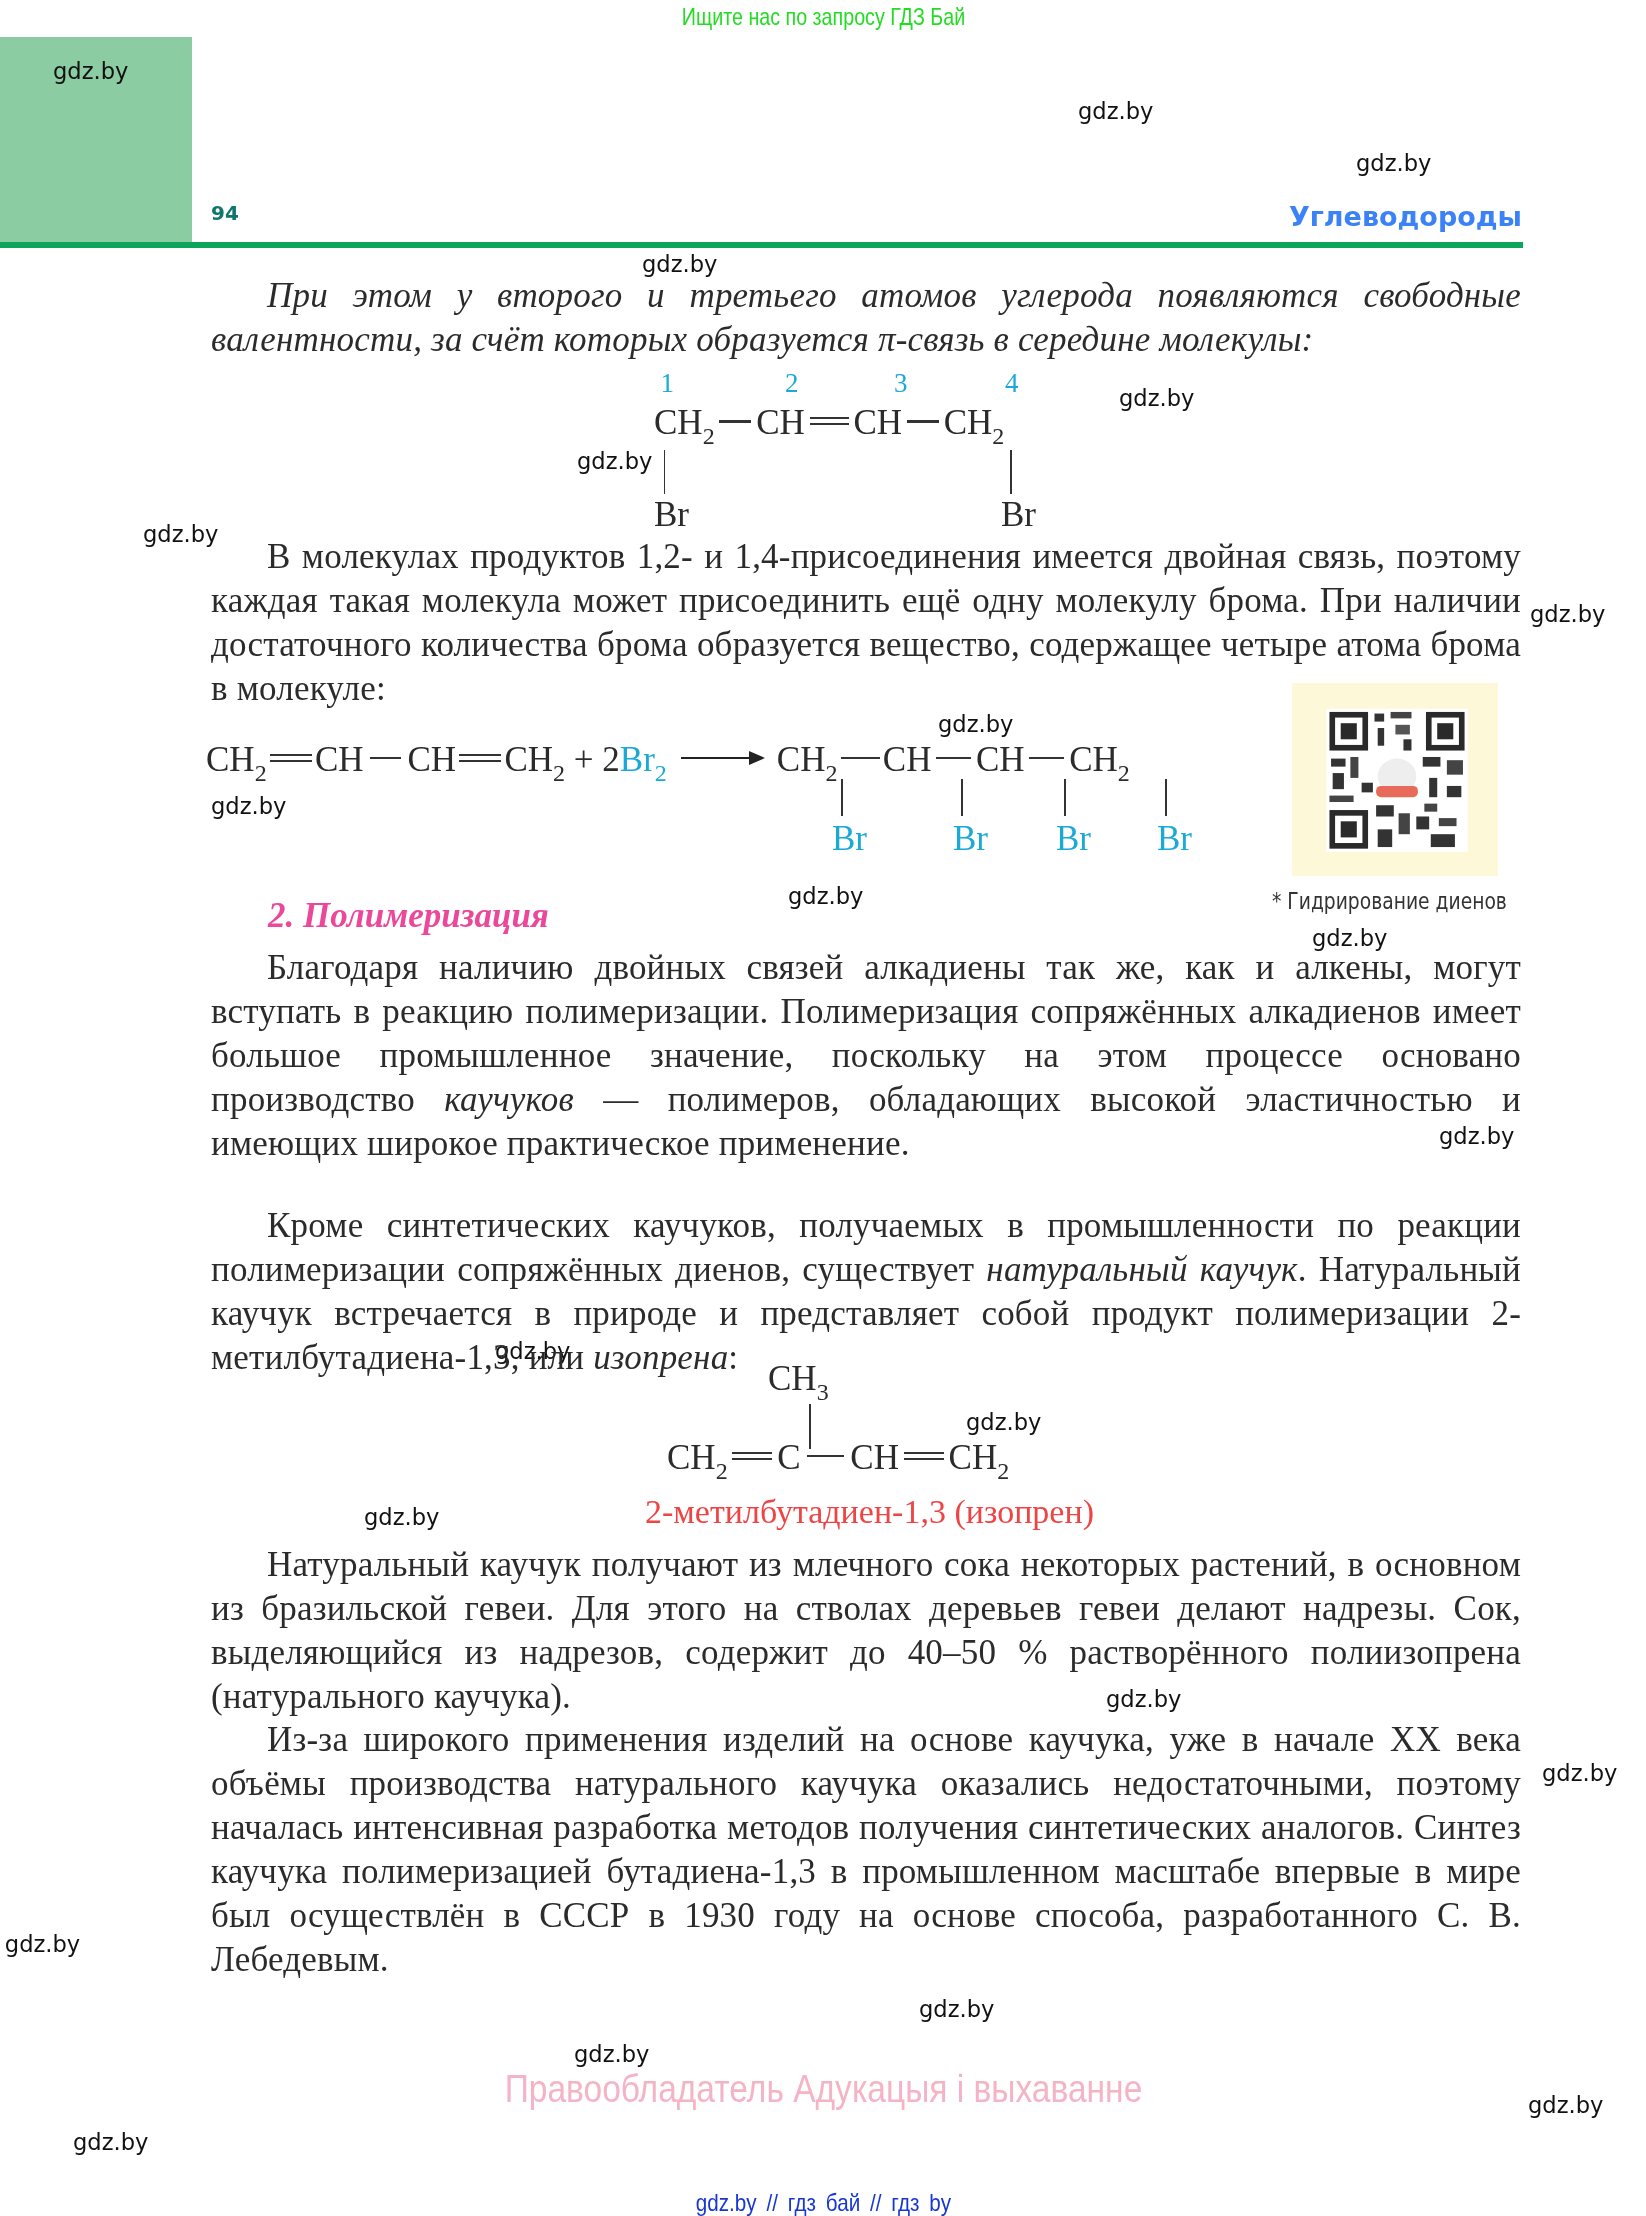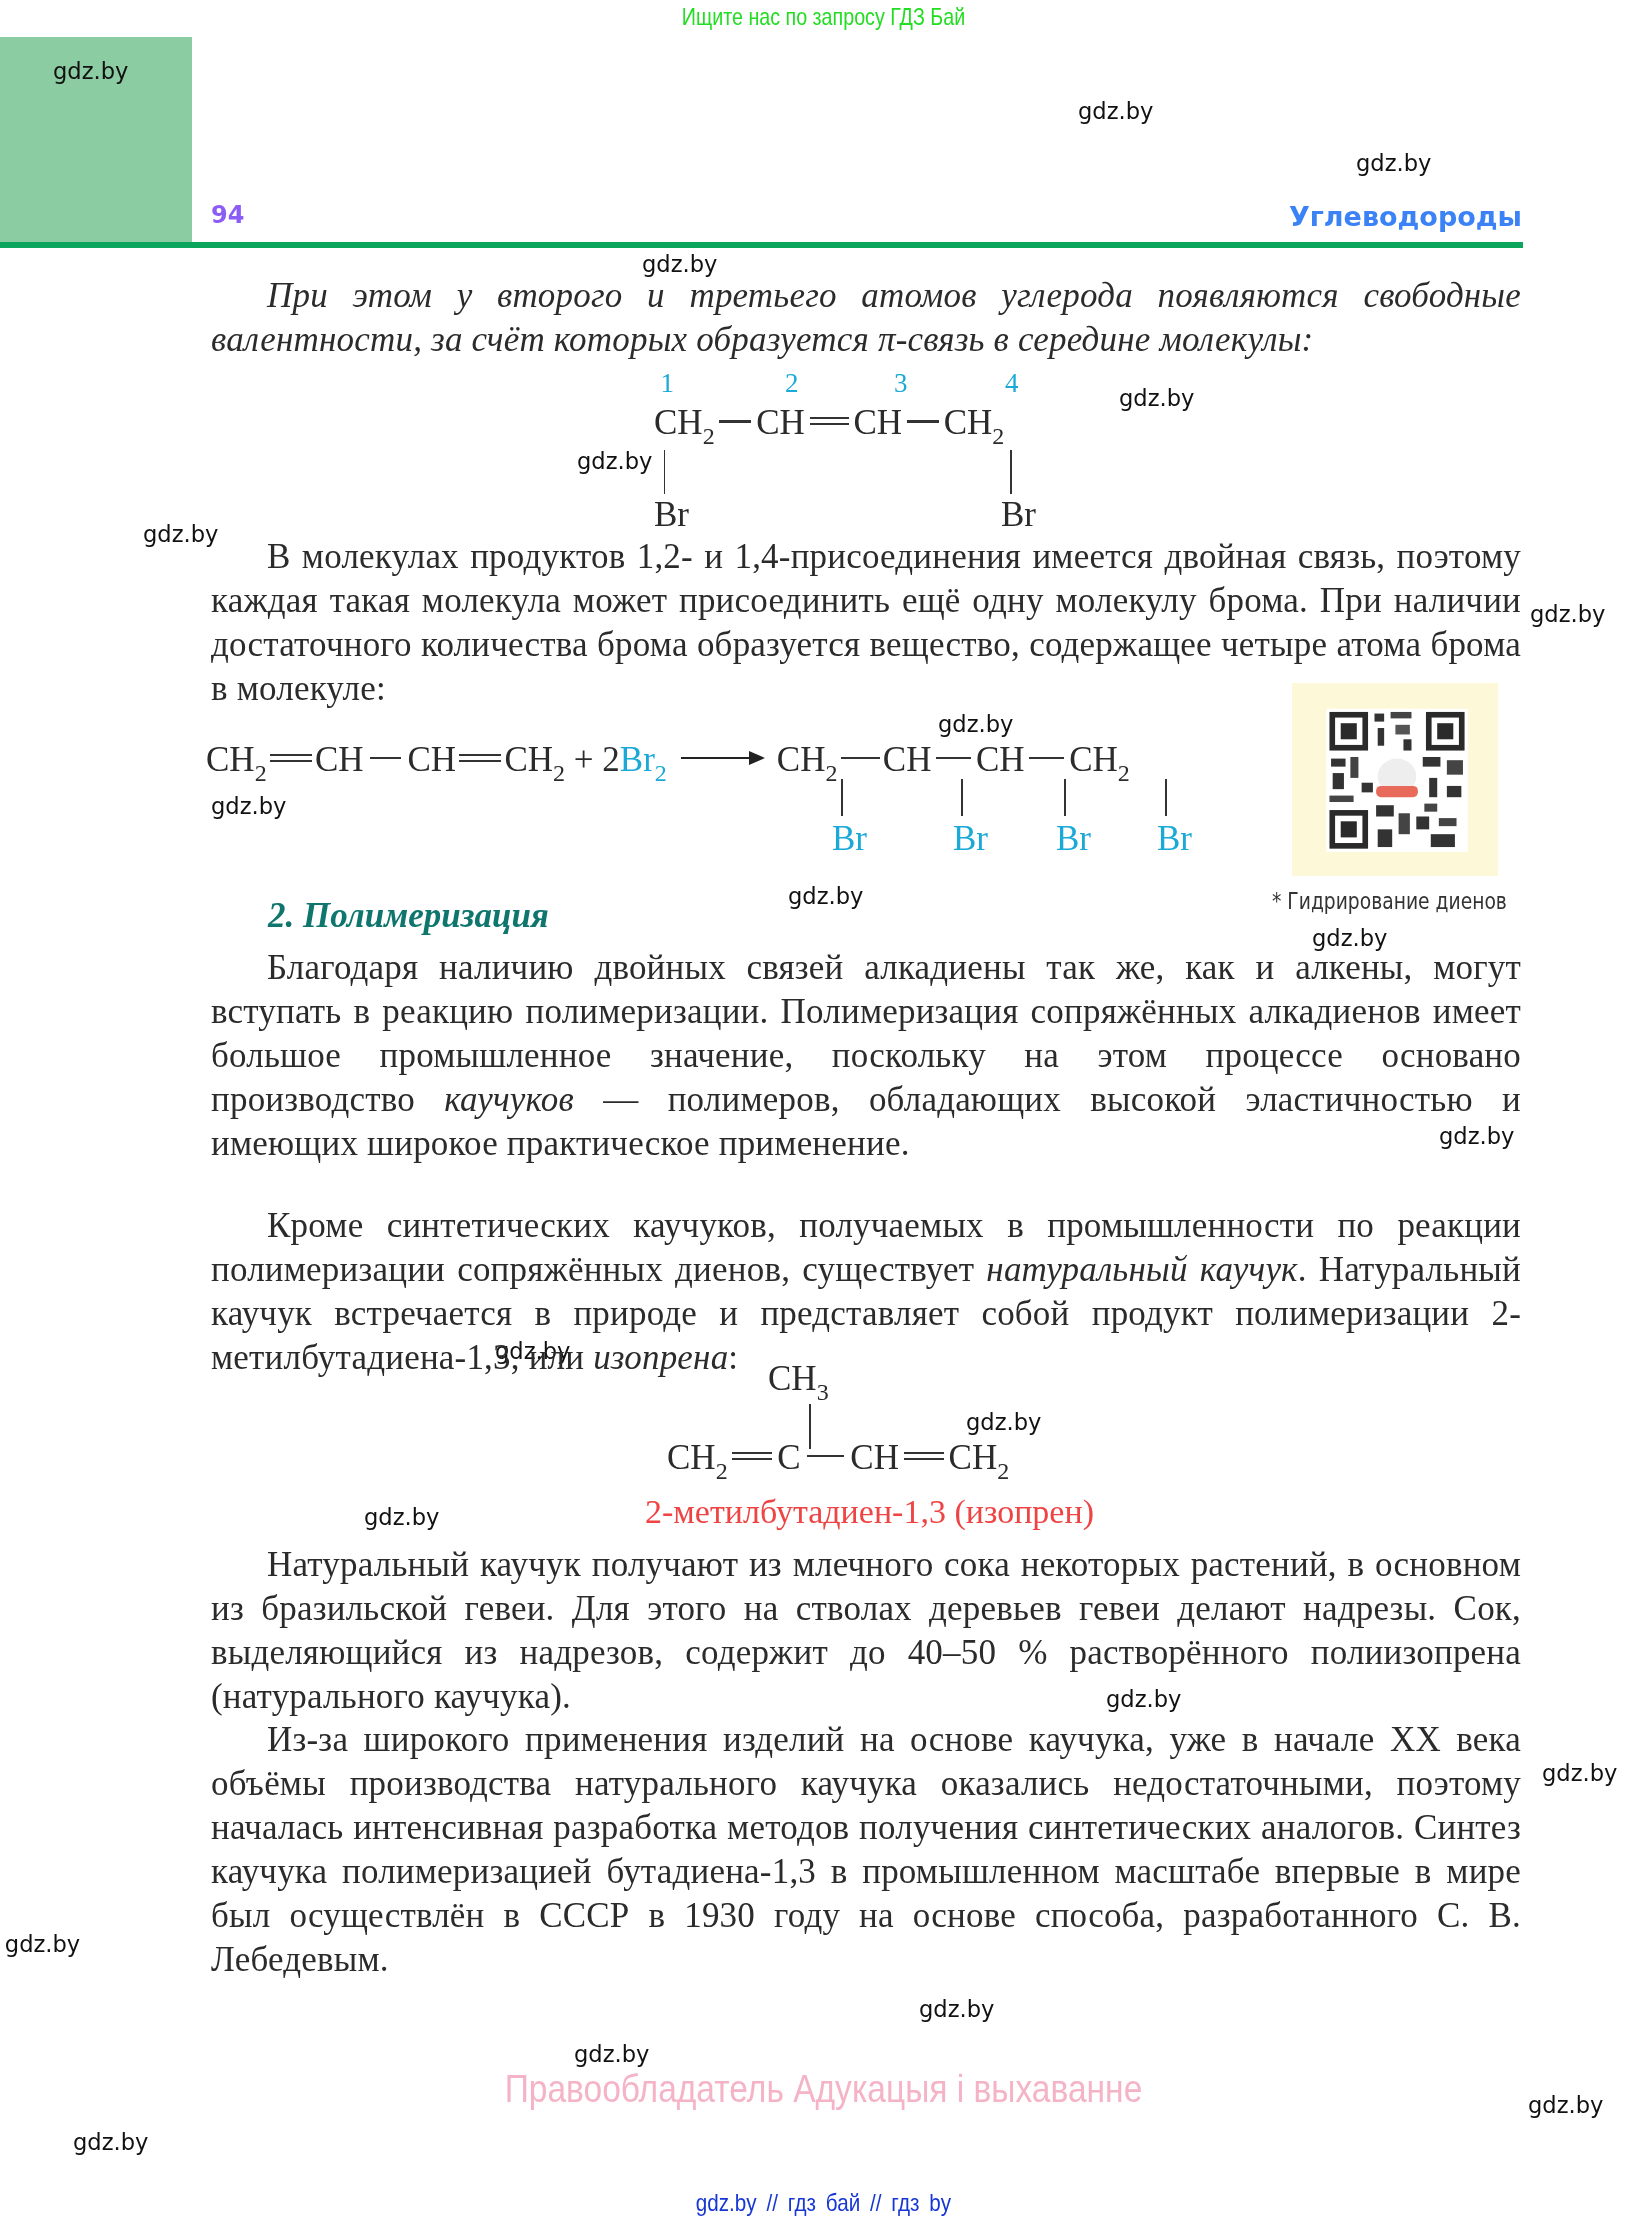--- a/index.html
+++ b/index.html
@@ -9,30 +9,30 @@
     font-family:"Liberation Serif", "DejaVu Serif", serif;
   }
   .abs { position:absolute; }
   .top-notice {
     left:0; width:1647px; top:3.2px; text-align:center;
     font-family:"Liberation Sans", sans-serif; font-size:24px; color:#22dd22;
     transform:scaleX(0.82); transform-origin:center;
   }
   .green-band { left:0; top:37px; width:192px; height:206px; background:#8bcca3; }
   .header-rule { left:0; top:242px; width:1523px; height:5.6px; background:#0ba55c; }
-  .page-num { left:211px; top:201px; font-family:"DejaVu Sans", sans-serif; font-weight:bold; font-size:24px; color:#8b5cf6; }
+  .page-num { left:211px; top:201px; font-family:"DejaVu Sans", sans-serif; font-weight:bold; font-size:20px; color:#0f766e; }
   .running-title { right:125px; top:201px; font-family:"DejaVu Sans", sans-serif; font-weight:bold; font-size:27px; color:#3b82f6; }
   .wm { font-family:"DejaVu Sans", sans-serif; font-size:22.6px; color:#111; }
   .para {
     left:211px; width:1310px; font-size:35px; line-height:44px;
     text-align:justify; text-align-last:left; letter-spacing:0.2px;
   }
   .para .indent { display:inline-block; width:56px; }
   .para i { font-style:italic; }
-  .section-title { left:268px; top:896px; font-size:35px; font-style:italic; font-weight:bold; color:#0f766e; }
+  .section-title { left:268px; top:896px; font-size:35px; font-style:italic; font-weight:bold; color:#ec4899; }
   .formula { font-size:35px; color:#2b2b2b; white-space:nowrap; }
   .sub { font-size:24px; position:relative; top:9.7px; }
   .blue { color:#1ba9d8; }
   .vline { position:absolute; width:1.6px; background:#333; }
   .bond { display:inline-block; vertical-align:middle; position:relative; top:-4.8px; }
   .bond.single { height:2.4px; background:#333; }
   .bond.double { height:8px; border-top:2.4px solid #333; border-bottom:2.4px solid #333; box-sizing:border-box; }
   .arrow { display:inline-block; position:relative; vertical-align:middle; top:-4.8px; width:81px; height:2.4px; background:#222; margin:0 14.5px; }
   .arrow::after { content:""; position:absolute; right:-3.2px; top:-6.4px; border-left:16px solid #222; border-top:7.3px solid transparent; border-bottom:7.3px solid transparent; }
   .qr-box { left:1292px; top:683px; width:206px; height:193px; background:#fdf8d7; }

